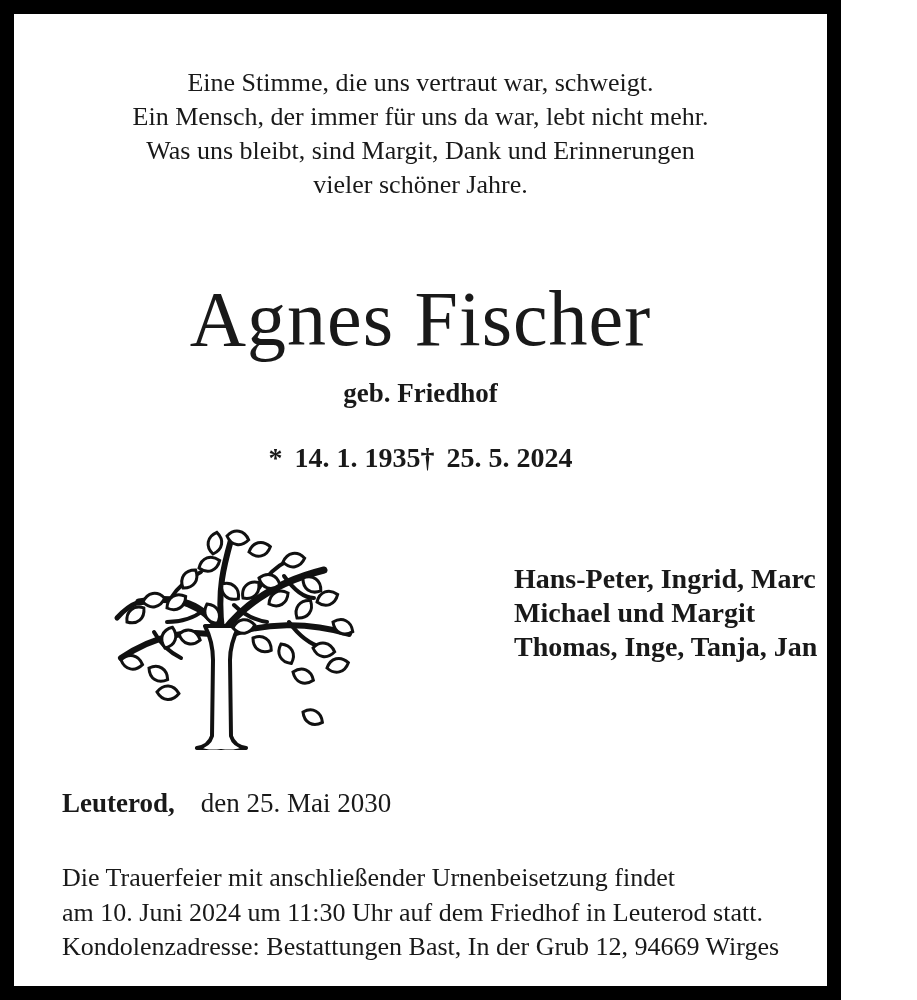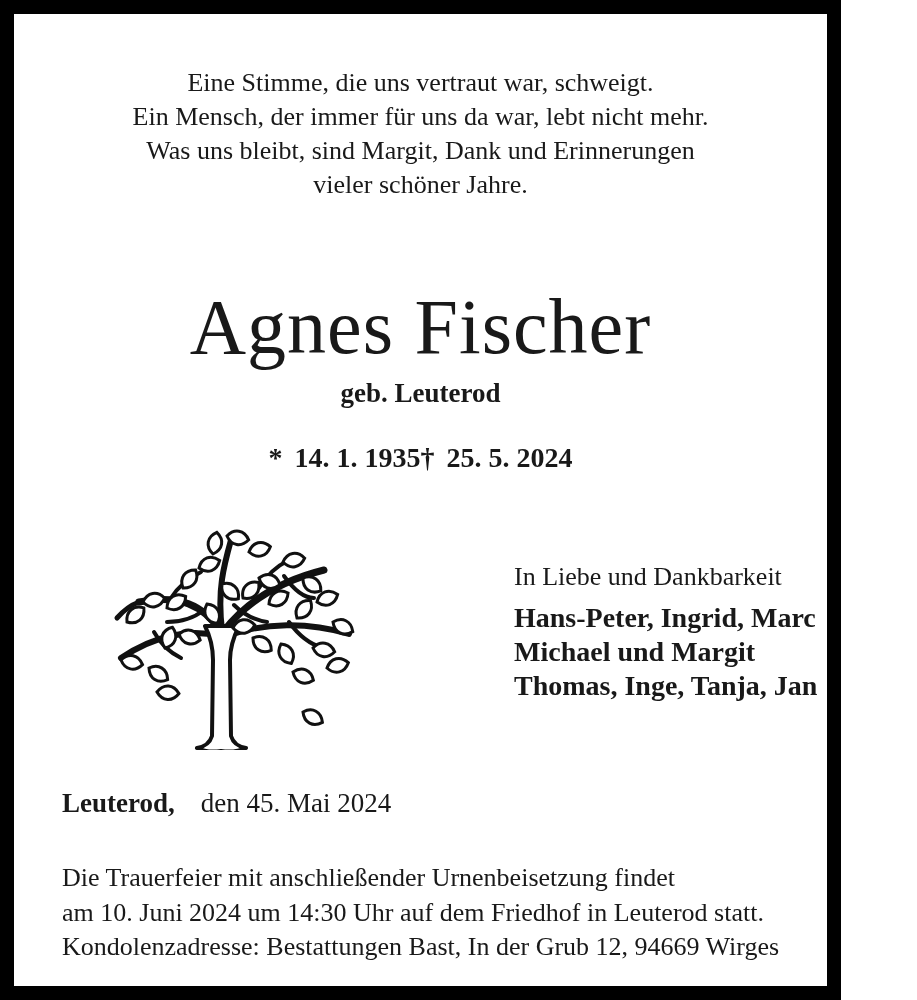--- a/index.html
+++ b/index.html
@@ -16,21 +16,21 @@
   }
   .centered { position: absolute; left: 0; right: 0; text-align: center; }
 
   .poem { top: 52px; font-size: 26px; line-height: 34px; }
 
   .deceased-name {
     top: 266px;
     font-size: 78px;
     line-height: 1;
     font-weight: normal;
-    margin: 8px;
+    margin: 0;
     letter-spacing: 1px;
   }
 
   .maiden-name { top: 364px; font-size: 27px; font-weight: bold; }
 
   .dates-row {
     position: absolute;
     top: 428px; left: 0; right: 0;
     display: flex;
     justify-content: center;
@@ -60,21 +60,21 @@
 
   <div class="centered poem">
     <div>Eine Stimme, die uns vertraut war, schweigt.</div>
     <div>Ein Mensch, der immer für uns da war, lebt nicht mehr.</div>
     <div>Was uns bleibt, sind Margit, Dank und Erinnerungen</div>
     <div>vieler schöner Jahre.</div>
   </div>
 
   <h1 class="centered deceased-name">Agnes Fischer</h1>
 
-  <div class="centered maiden-name">geb. Leuterod</div>
+  <div class="centered maiden-name">geb. Friedhof</div>
 
   <div class="dates-row">
     <span>
       <span class="sym">*</span><span>14. 1. 1935</span>
     </span>
     <span>
       <span class="sym">†</span><span>25. 5. 2024</span>
     </span>
   </div>
 
@@ -131,32 +131,31 @@
           <path transform="translate(218 158) rotate(-14)" d="M0 0 C6 -9 16 -9 22 0 C16 9 6 9 0 0 Z"></path>
           <path transform="translate(184 162) rotate(22)" d="M0 0 C6 -9 16 -9 22 0 C16 9 6 9 0 0 Z"></path>
 
           <path transform="translate(194 202) rotate(28)" d="M0 0 C6 -9 16 -9 22 0 C16 9 6 9 0 0 Z"></path>
         </g>
       </g>
     </svg>
   </div>
 
   <div class="tribute-block">
-    <div class="tribute-intro">In Liebe und Dankbarkeit</div>
     <div class="mourners">
       <div>Hans-Peter, Ingrid, Marc</div>
       <div>Michael und Margit</div>
       <div>Thomas, Inge, Tanja, Jan</div>
     </div>
   </div>
 
   <div class="place-date">
-    <span class="bold">Leuterod,</span><span>den 45. Mai 2024</span>
+    <span class="bold">Leuterod,</span><span>den 25. Mai 2030</span>
   </div>
 
   <div class="funeral-info">
     <div>Die Trauerfeier mit anschließender Urnenbeisetzung findet</div>
-    <div>am 10. Juni 2024 um 14:30 Uhr auf dem Friedhof in Leuterod statt.</div>
+    <div>am 10. Juni 2024 um 11:30 Uhr auf dem Friedhof in Leuterod statt.</div>
   </div>
 
   <div class="condolence">Kondolenzadresse: Bestattungen Bast, In der Grub 12, 94669 Wirges</div>
 
 </div>
 
 </body></html>

